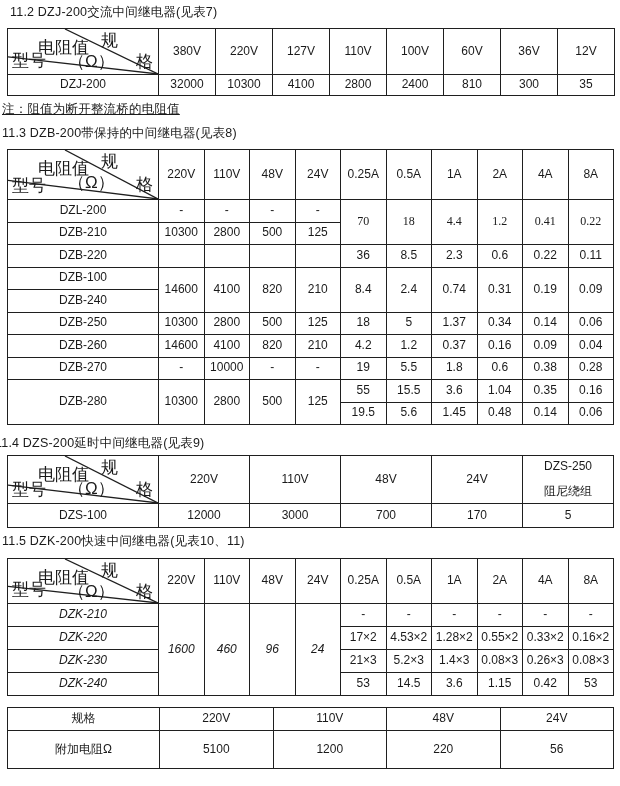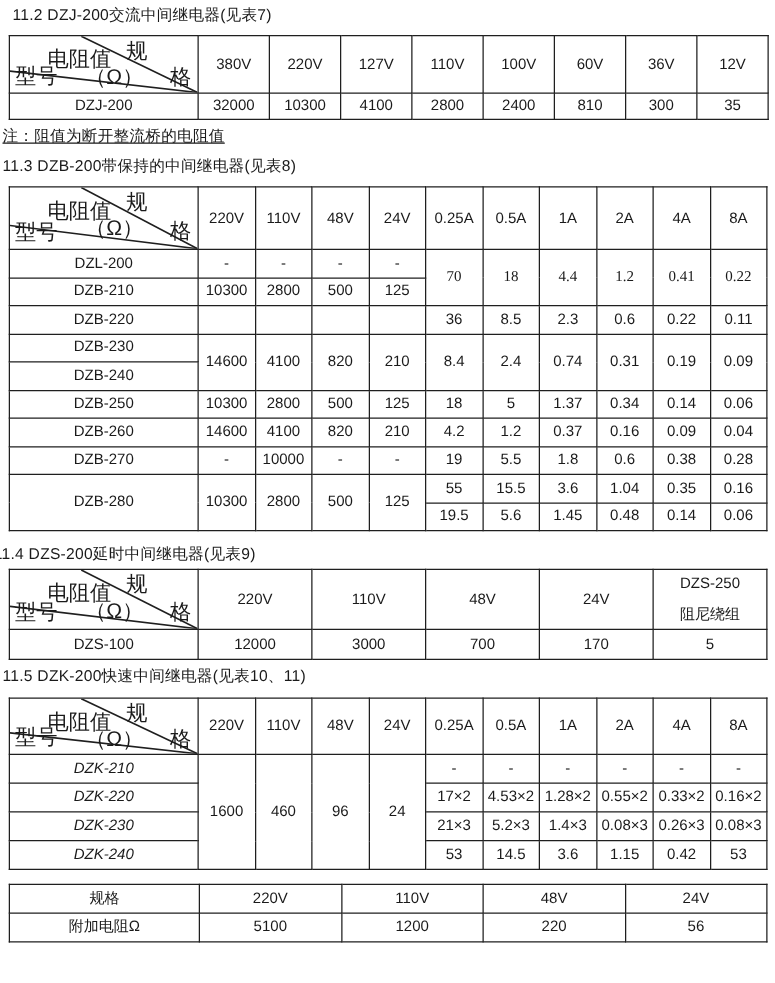--- a/index.html
+++ b/index.html
@@ -15,21 +15,21 @@
   .diag-th line{stroke:#1f1f1f;stroke-width:1.3;}
   .dg{position:absolute;font-size:17px;white-space:nowrap;}
   .dg-spec-top{top:2px;right:40px;}
   .dg-spec-bot{top:52%;right:5px;}
   .dg-val{top:9px;left:30px;}
   .dg-unit{top:23px;left:60px;}
   .dg-model{bottom:3px;left:4px;}
   
   .vb{vertical-align:bottom;padding-bottom:4px;font-family:Liberation Serif, serif;}
   .vt{vertical-align:top;padding-top:4px;}
-  .vlow{padding-top:22px;}
+  .vlow{padding-top:22px;font-style:italic;}
   
   .nsep{border-top:none;border-bottom:none;font-style:italic;}
   .h2line{margin-top:11px;}
 </style>
 </head>
 <body>
 
 <div class="page">
 
   <div class="ttl" style="top:4px;left:10px;">11.2 DZJ-200交流中间继电器(见表7)</div>
@@ -151,21 +151,21 @@
       <td></td>
       <td></td>
       <td>36</td>
       <td>8.5</td>
       <td>2.3</td>
       <td>0.6</td>
       <td>0.22</td>
       <td>0.11</td>
     </tr>
     <tr style="height:22.5px">
-      <td>DZB-230</td>
+      <td>DZB-100</td>
       <td rowspan="2">14600</td>
       <td rowspan="2">4100</td>
       <td rowspan="2">820</td>
       <td rowspan="2">210</td>
       <td rowspan="2">8.4</td>
       <td rowspan="2">2.4</td>
       <td rowspan="2">0.74</td>
       <td rowspan="2">0.31</td>
       <td rowspan="2">0.19</td>
       <td rowspan="2">0.09</td>
@@ -372,21 +372,21 @@
         <col style="width:113.5px">
     </colgroup>
     <tbody>
         <tr style="height:23px">
       <td>规格</td>
       <td>220V</td>
       <td>110V</td>
       <td>48V</td>
       <td>24V</td>
     </tr>
-    <tr style="height:23px">
+    <tr style="height:38px">
       <td>附加电阻Ω</td>
       <td>5100</td>
       <td>1200</td>
       <td>220</td>
       <td>56</td>
     </tr>
   </tbody>
     </table>
 
 

